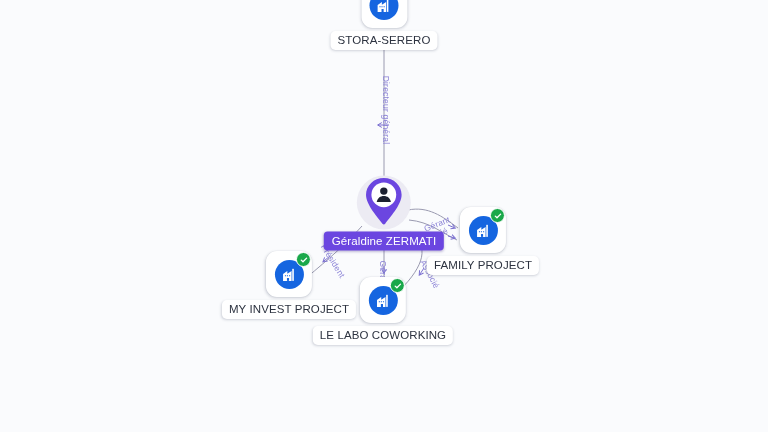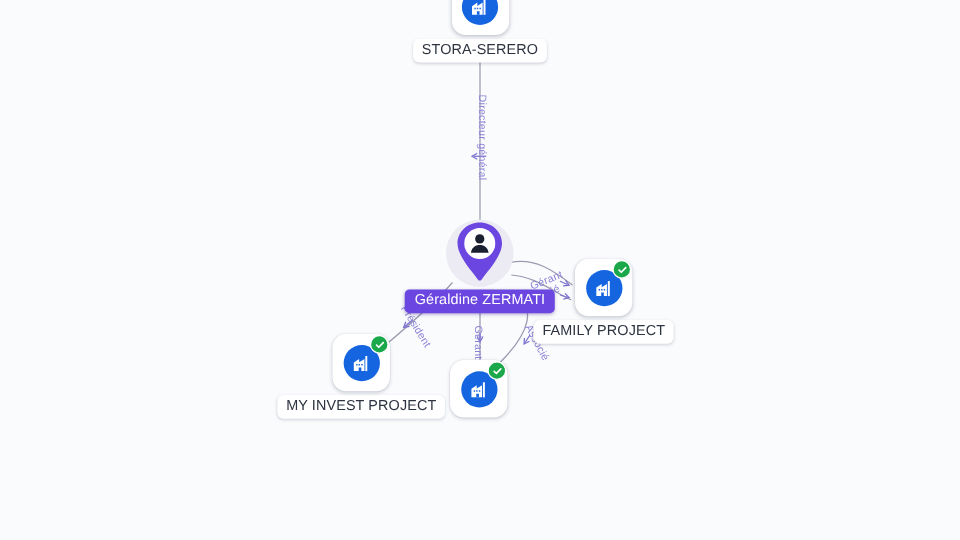--- a/index.html
+++ b/index.html
@@ -203,21 +203,21 @@
       </div>
       <span class="verified-dot">
         <svg width="8" height="8" viewBox="0 0 12 12" aria-hidden="true">
           <path d="M2 6.2 L4.6 8.7 L10 3.2" fill="none" stroke="#ffffff" stroke-width="2" stroke-linecap="round" stroke-linejoin="round"></path>
         </svg>
       </span>
     </div>
     <div class="node-pill">FAMILY PROJECT</div>
   </div>
 
-  <div class="node" style="left:289px; top:301px;align-items:center;">
+  <div class="node" style="left:289px; top:285px;align-items:center;">
     <div class="company-badge">
       <div class="company-disc">
         <svg width="17" height="17" viewBox="0 0 24 24" aria-hidden="true">
           <path d="M3 21V11.2L9 7.2V11l6-3.8V21H3z" fill="#ffffff"></path>
           <rect x="16" y="4" width="2.2" height="17" fill="#ffffff"></rect>
           <path d="M5.6 13h1.6v1.6H5.6zM8.4 13H10v1.6H8.4zM11.4 13H13v1.6h-1.6z" fill="#1565e0"></path>
           <path d="M8.5 17h3v4h-3z" fill="#1565e0"></path>
         </svg>
       </div>
       <span class="verified-dot">
@@ -238,20 +238,21 @@
           <path d="M5.6 13h1.6v1.6H5.6zM8.4 13H10v1.6H8.4zM11.4 13H13v1.6h-1.6z" fill="#1565e0"></path>
           <path d="M8.5 17h3v4h-3z" fill="#1565e0"></path>
         </svg>
       </div>
       <span class="verified-dot">
         <svg width="8" height="8" viewBox="0 0 12 12" aria-hidden="true">
           <path d="M2 6.2 L4.6 8.7 L10 3.2" fill="none" stroke="#ffffff" stroke-width="2" stroke-linecap="round" stroke-linejoin="round"></path>
         </svg>
       </span>
     </div>
+    <div class="node-pill">LE LABO COWORKING</div>
   </div>
 
   <div class="person-node" style="left:384px; top:213px;">
     <div class="person-halo">
       <svg class="person-pin" viewBox="0 0 40 50" xmlns="http://www.w3.org/2000/svg">
         <path d="M20 1.5 C10 1.5 2.2 9 2.2 18.3 C2.2 28.5 14.6 41.5 18.6 47.2
                  C19.3 48.2 20.7 48.2 21.4 47.2 C25.4 41.5 37.8 28.5 37.8 18.3
                  C37.8 9 30 1.5 20 1.5 Z" fill="#6b46e0"></path>
         <circle cx="20" cy="18.3" r="12.4" fill="#ffffff"></circle>
         <circle cx="20" cy="14.6" r="3.7" fill="#1b2030"></circle>

